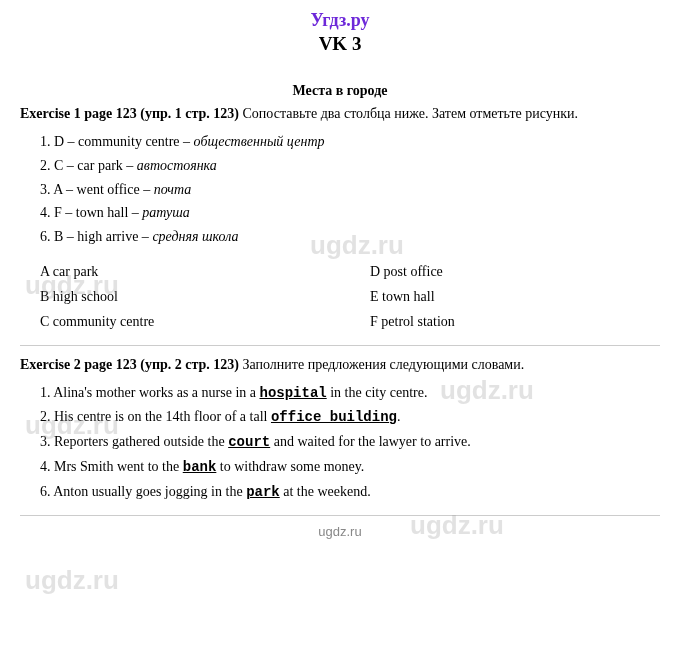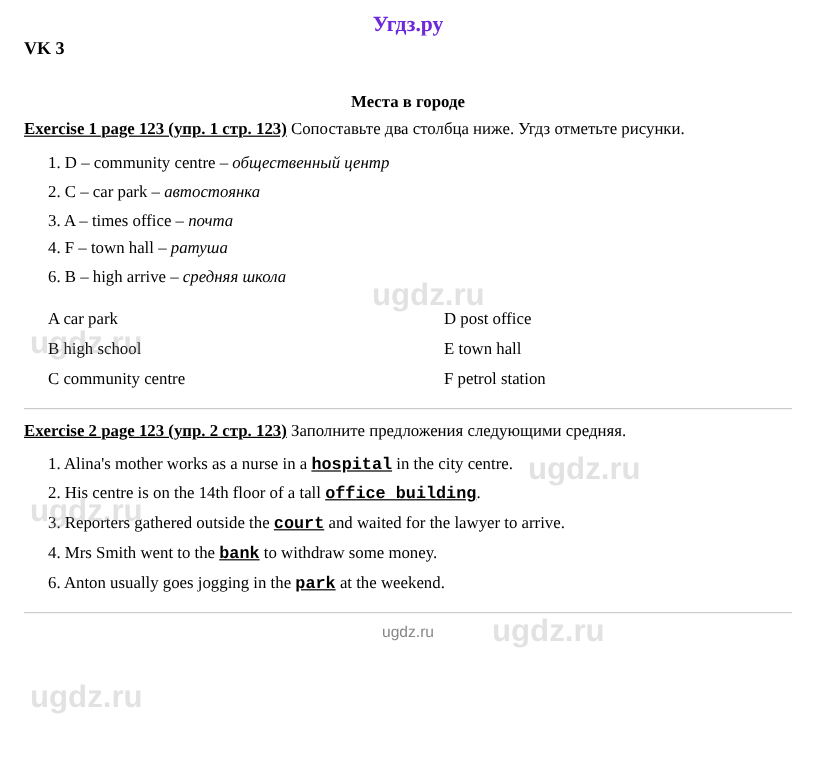--- a/index.html
+++ b/index.html
@@ -13,34 +13,34 @@
       padding: 10px 20px;
     }
     .site-header {
       text-align: center;
       font-size: 18px;
       font-weight: bold;
       color: #6d28d9;
       margin-bottom: 2px;
     }
     .vk-title {
-      font-size: 15px;
+      text-align: center;
+      font-size: 19px;
       font-weight: bold;
       margin-bottom: 4px;
     }
     .section-title {
       text-align: center;
       font-size: 14px;
       font-weight: bold;
       margin-bottom: 4px;
       margin-top: 28px;
     }
     .exercise-header {
       font-weight: bold;
-      text-decoration: underline;
       display: inline;
       text-align: right;
     }
     .exercise-intro {
       margin-bottom: 6px;
       line-height: 1.5;
     }
     .numbered-list {
       list-style: none;
       margin-left: 20px;
@@ -101,37 +101,37 @@
   <div class="ugdz-watermark ugdz-center-2">ugdz.ru</div>
   <div class="ugdz-watermark ugdz-center-3">ugdz.ru</div>
 
   <div class="site-header">Угдз.ру</div>
   <div class="vk-title">VK 3</div>
   <div class="section-title">Места в городе</div>
 
   <div class="exercise-block">
     <div class="exercise-intro">
       <span class="exercise-header">Exercise 1 page 123 (упр. 1 стр. 123)</span>
-      <span> <span>Сопоставьте два столбца ниже. Угдз отметьте рисунки.</span></span>
+      <span> <span>Сопоставьте два столбца ниже. Затем отметьте рисунки.</span></span>
     </div>
 
     <ul class="numbered-list">
       <li>
         <span>1.</span>
         <span>D – community centre –</span>
         <span class="italic">общественный центр</span>
       </li>
       <li>
         <span>2.</span>
         <span>C – car park –</span>
         <span class="italic">автостоянка</span>
       </li>
       <li>
         <span>3.</span>
-        <span>A – times office –</span>
+        <span>A – went office –</span>
         <span class="italic">почта</span>
       </li>
       <li>
         <span>4.</span>
         <span>F – town hall –</span>
         <span class="italic">ратуша</span>
       </li>
       <li>
         <span>6.</span>
         <span>B – high arrive –</span>
@@ -151,21 +151,21 @@
         <div>F petrol station</div>
       </div>
     </div>
   </div>
 
   <hr class="divider">
 
   <div class="exercise-block">
     <div class="exercise-intro">
       <span class="exercise-header">Exercise 2 page 123 (упр. 2 стр. 123)</span>
-      <span> <span>Заполните предложения следующими средняя.</span></span>
+      <span> <span>Заполните предложения следующими словами.</span></span>
     </div>
 
     <ul class="numbered-list">
       <li>
         <span>1.</span>
         <span>Alina's mother works as a nurse in a </span><span class="bold-underline">hospital</span><span> in the city centre.</span>
       </li>
       <li>
         <span>2.</span>
         <span>His centre is on the 14th floor of a tall </span><span class="bold-underline">office building</span><span>.</span>

